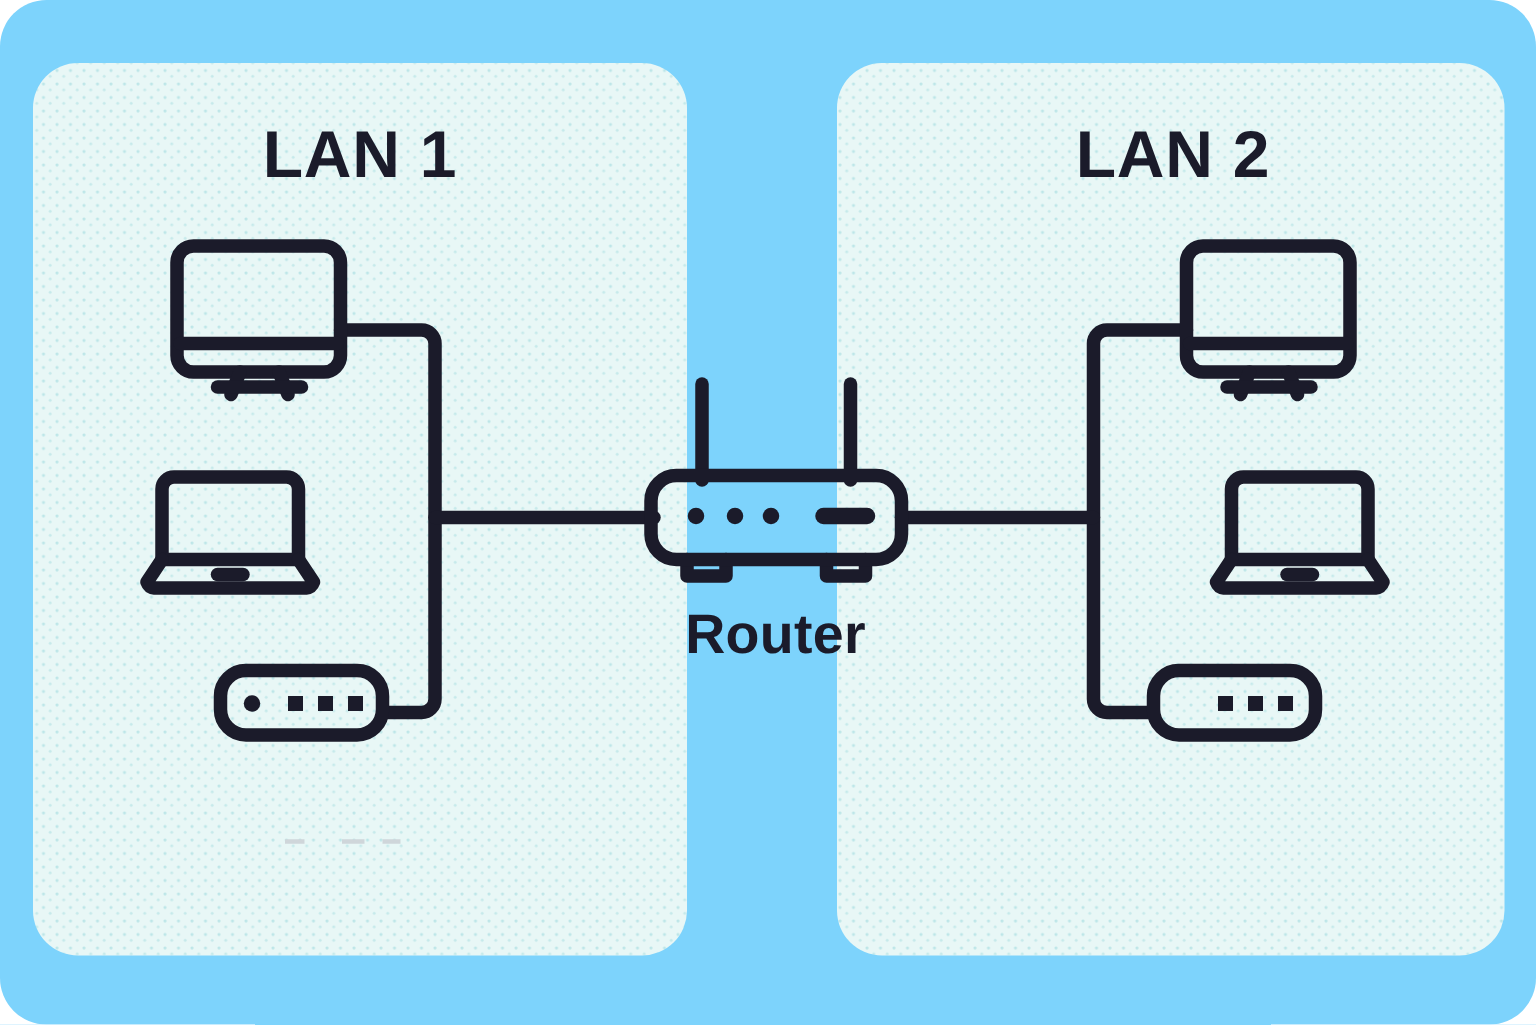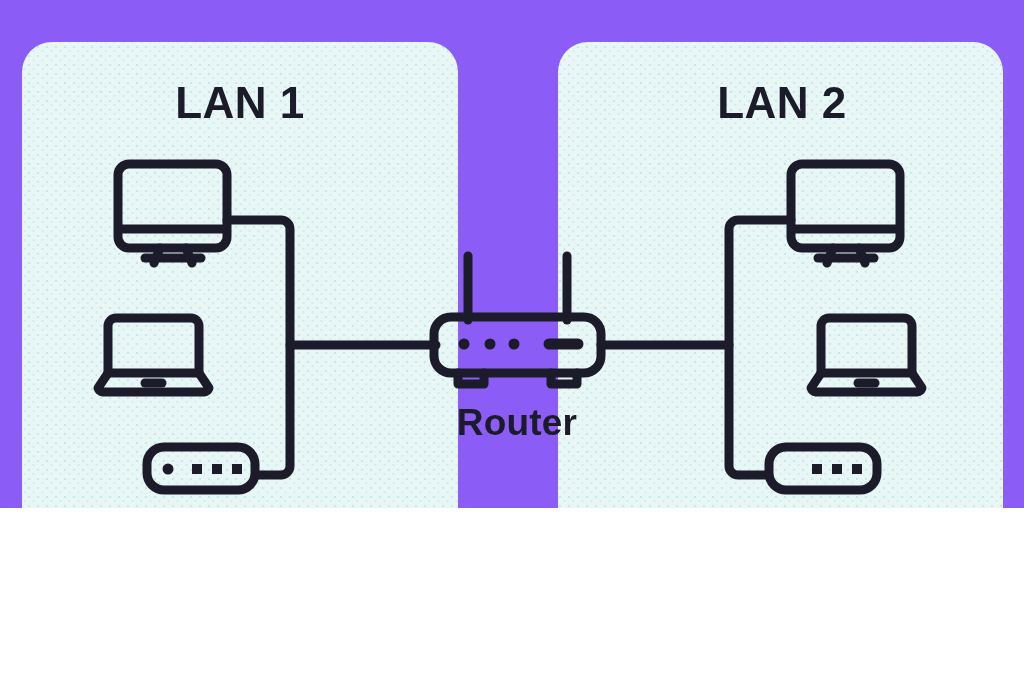--- a/index.html
+++ b/index.html
@@ -7,23 +7,24 @@
     margin: 0;
     padding: 0;
     background: #ffffff;
   }
   body {
     font-family: "Liberation Sans", sans-serif;
   }
   #stage {
     position: relative;
     width: 1024px;
-    height: 508px;
-    background: #8b5cf6;
+    height: 683px;
+    background: #7dd3fc;
     overflow: hidden;
+    border-radius: 31px;
   }
   #diagram {
     position: absolute;
     left: 0;
     top: 0;
     width: 1024px;
     height: 683px;
   }
   .panel-label {
     font-family: "Liberation Sans", sans-serif;

